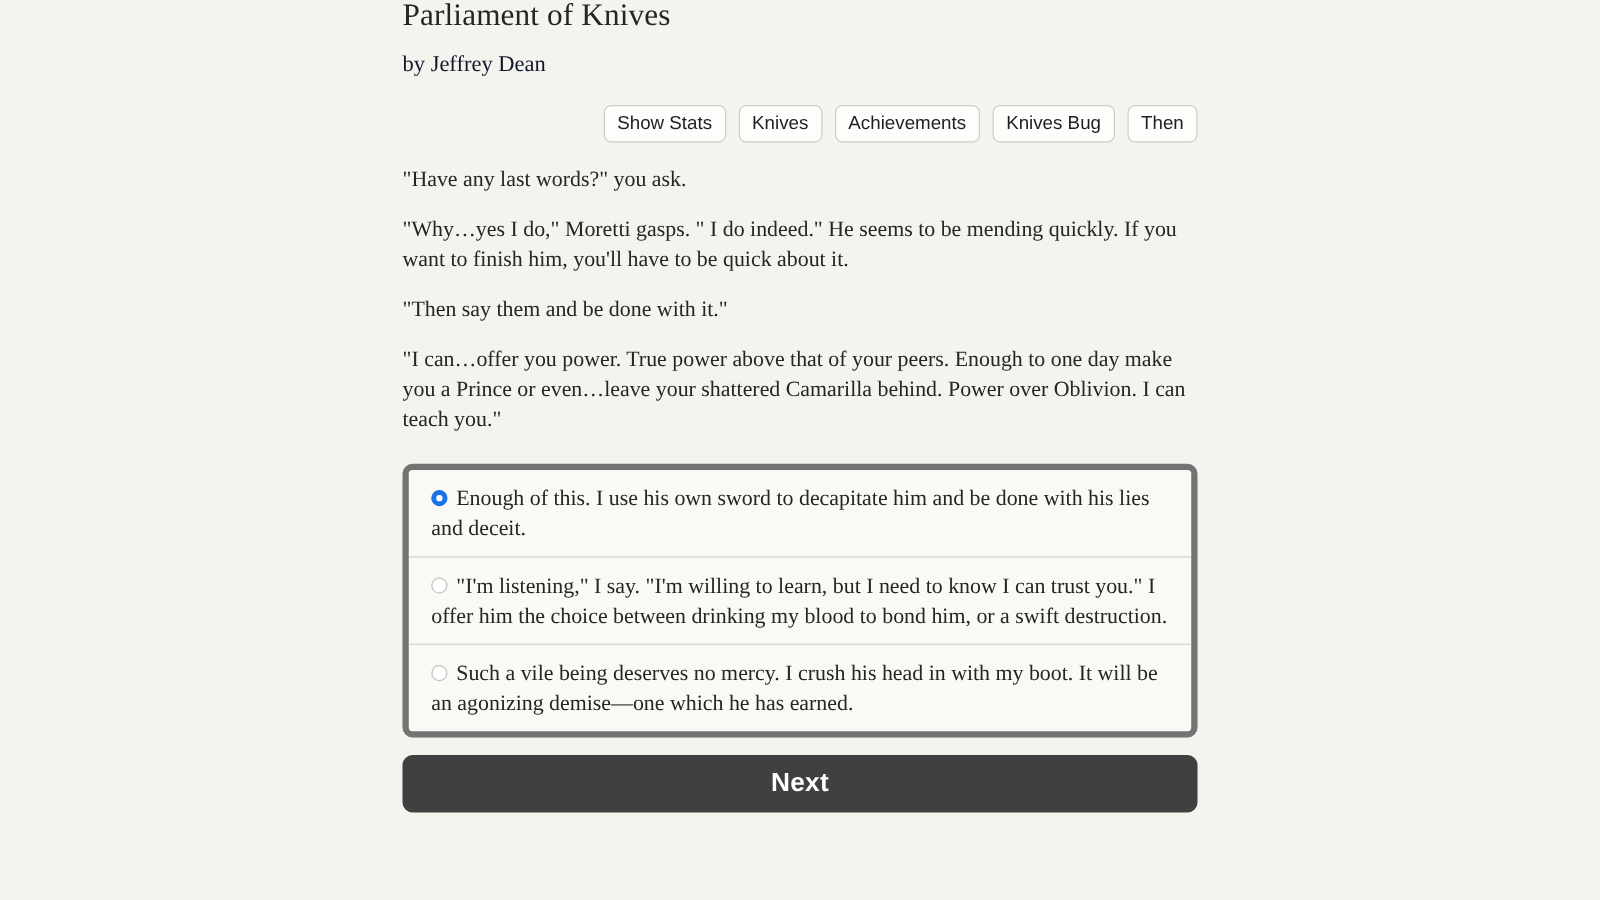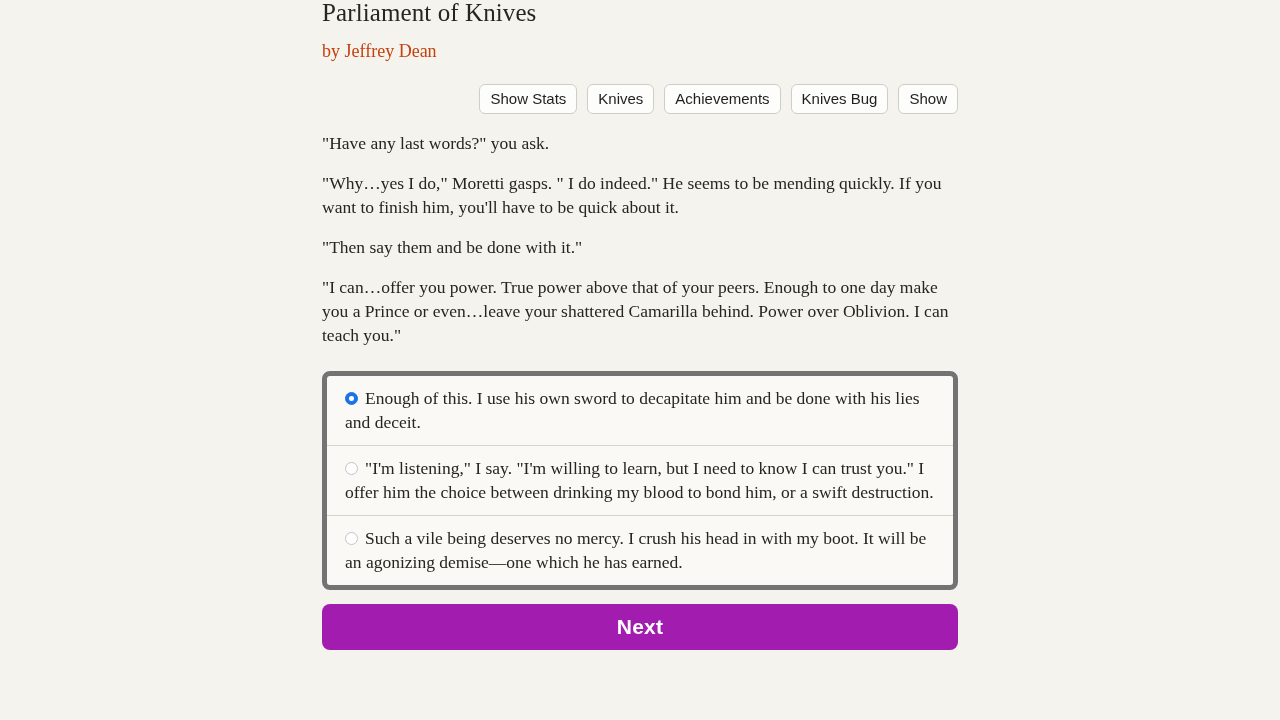--- a/index.html
+++ b/index.html
@@ -29,21 +29,21 @@
     margin: 0;
     padding: 0;
     letter-spacing: 0.1px;
     position: relative;
     top: -4px;
   }
   .byline {
     font-family: "Liberation Serif", "DejaVu Serif", serif;
     font-size: 18px;
     line-height: 22px;
-    color: #c2410c;
+    color: #0f172a;
     margin: 0;
     padding: 0;
     position: relative;
     top: 9px;
   }
   .toolbar {
     display: flex;
     gap: 10px;
     align-items: center;
     margin: 0;
@@ -127,21 +127,21 @@
     font-size: 17.5px;
     line-height: 24px;
     color: #26251f;
   }
   .next-btn {
     position: relative;
     top: 70px;
     display: block;
     width: 100%;
     box-sizing: border-box;
-    background: #a21caf;
+    background: #404040;
     color: #ffffff;
     border: none;
     border-radius: 8px;
     font-family: "Liberation Sans", "DejaVu Sans", sans-serif;
     font-size: 21px;
     font-weight: bold;
     line-height: 21px;
     padding: 12px 0 13px 0;
     cursor: pointer;
     text-align: center;
@@ -154,21 +154,21 @@
 <div class="page">
 
   <h1 class="title">Parliament of Knives</h1>
   <div class="byline">by Jeffrey Dean</div>
 
   <div class="toolbar">
     <button class="tool-btn">Show Stats</button>
     <button class="tool-btn">Knives</button>
     <button class="tool-btn">Achievements</button>
     <button class="tool-btn">Knives Bug</button>
-    <button class="tool-btn">Show</button>
+    <button class="tool-btn">Then</button>
   </div>
 
   <div class="story">
     <p>"Have any last words?" you ask.</p>
     <p>"Why…yes I do," Moretti gasps. " I do indeed." He seems to be mending quickly. If you want to finish him, you'll have to be quick about it.</p>
     <p>"Then say them and be done with it."</p>
     <p>"I can…offer you power. True power above that of your peers. Enough to one day make you a Prince or even…leave your shattered Camarilla behind. Power over Oblivion. I can teach you."</p>
   </div>
 
   <div class="choices">

